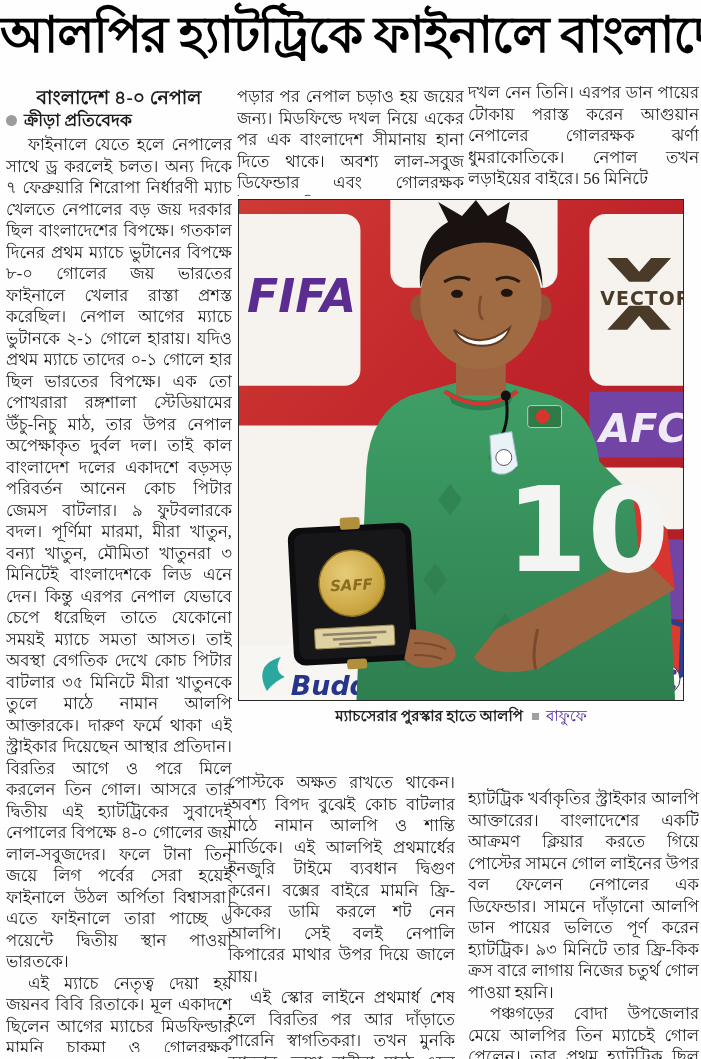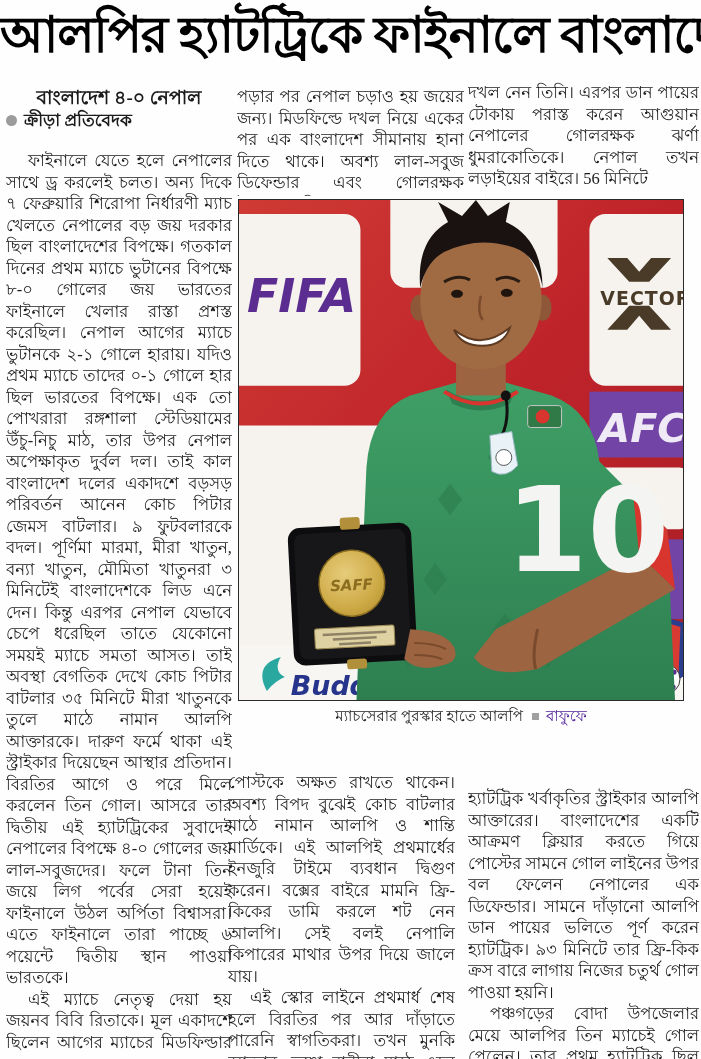--- a/index.html
+++ b/index.html
@@ -11,28 +11,28 @@
   .col{position:absolute;font-size:16.5px;line-height:21.5px;text-align:justify;overflow:hidden;}
   .col p{margin:0;}
   .col p.indent{text-indent:22px;}
   .col1{left:6px;top:86px;width:226px;height:966px;font-family:Liberation Serif, serif;}
   .col2top{left:237px;top:86px;width:227px;height:110px;}
   .col3top{left:468px;top:82px;width:231px;height:114px;}
   .col2bot{left:228px;top:740px;width:227px;height:316px;margin-top:32px;}
   .col3bot{left:468px;top:740px;width:231px;height:316px;margin-top:48px;}
   .scoreline{text-align:center;font-weight:700;font-size:19px;line-height:23px;}
   .scorers{text-align:center;font-size:16.5px;line-height:21px;}
-  .byline{font-weight:700;font-size:17px;line-height:23px;margin-bottom:18px;display:flex;align-items:center;gap:7px;}
+  .byline{font-weight:700;font-size:17px;line-height:23px;margin-bottom:2px;display:flex;align-items:center;gap:7px;}
   .byline .bullet{display:inline-block;width:11px;height:11px;border-radius:50%;background:#9c9c9c;flex:0 0 auto;}
   .photo{position:absolute;left:238px;top:199px;width:446px;height:502px;margin:0;
         border:1px solid #2a2a2a;box-sizing:border-box;background:#fef9c3;}
   .photo svg{display:block;width:100%;height:100%;}
   .caption{position:absolute;left:238px;top:706px;width:446px;text-align:center;
         font-size:15px;line-height:20px;color:#222;}
-  .cap-main{font-weight:400;}
+  .cap-main{font-weight:700;}
   .cap-sep{display:inline-block;width:7px;height:7px;background:#a0a0a0;margin:0 7px 2px 9px;vertical-align:middle;}
   .cap-credit{color:#4c1d95;}
 </style>
 </head>
 <body>
 
 <div class="page">
 
   <h1 class="headline">আলপির হ্যাটট্রিকে ফাইনালে বাংলাদেশ</h1>
 

